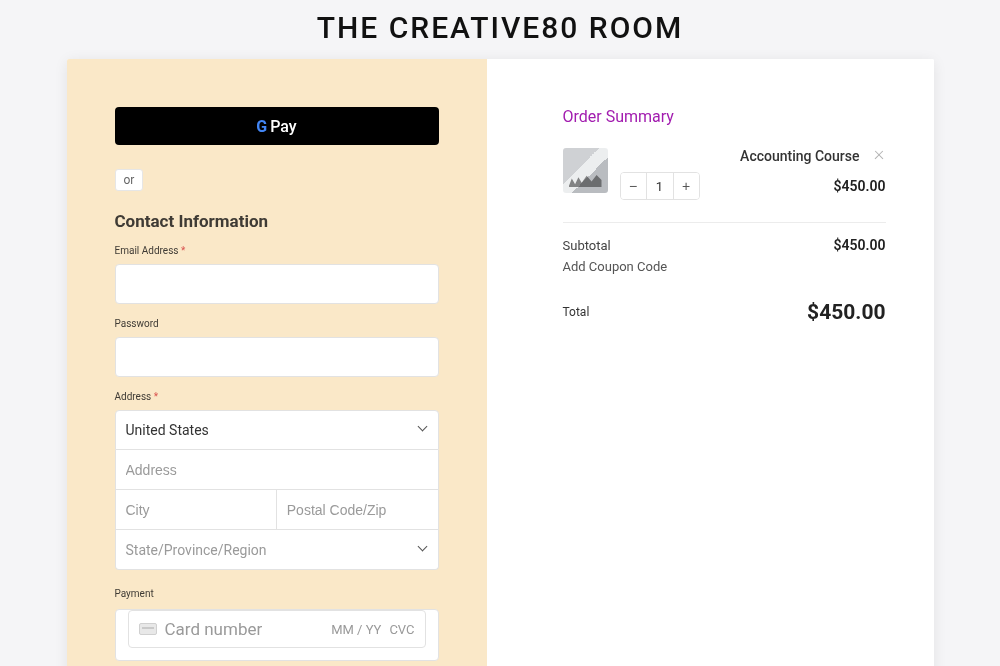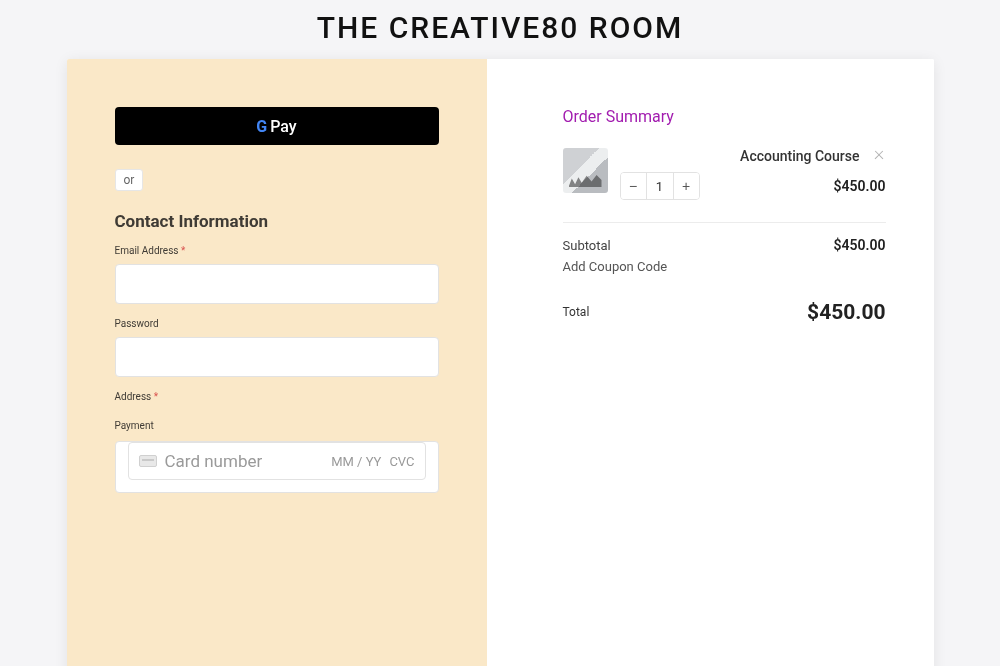--- a/index.html
+++ b/index.html
@@ -202,20 +202,39 @@
     </div>
     <input class="input" type="text" style="">
 
     <div class="label">Password</div>
     <input class="input" type="password" style="">
 
     <div class="label">
       <span>Address</span> <span class="req">*</span>
     </div>
 
+    <div class="addr-group">
+      <div class="select-wrap">
+        <div class="input first" style="display:flex;align-items:center;">
+          <span class="select-text">United States</span>
+        </div>
+        <span class="chev"></span>
+      </div>
+      <input class="input mid" type="text" placeholder="Address" style="">
+      <div class="twocol">
+        <input class="input" type="text" placeholder="City" style="">
+        <input class="input" type="text" placeholder="Postal Code/Zip" style="">
+      </div>
+      <div class="select-wrap">
+        <div class="input last" style="display:flex;align-items:center;">
+          <span class="select-text placeholder">State/Province/Region</span>
+        </div>
+        <span class="chev"></span>
+      </div>
+    </div>
 
     <div class="label" style="margin-top:18px;">Payment</div>
 
     <div class="payment-box">
       <div class="card-field">
         <span class="mini-card"></span>
         <span class="cf-ph">Card number</span>
         <span class="cf-tail">
           <span>MM / YY</span>
           <span>CVC</span>

